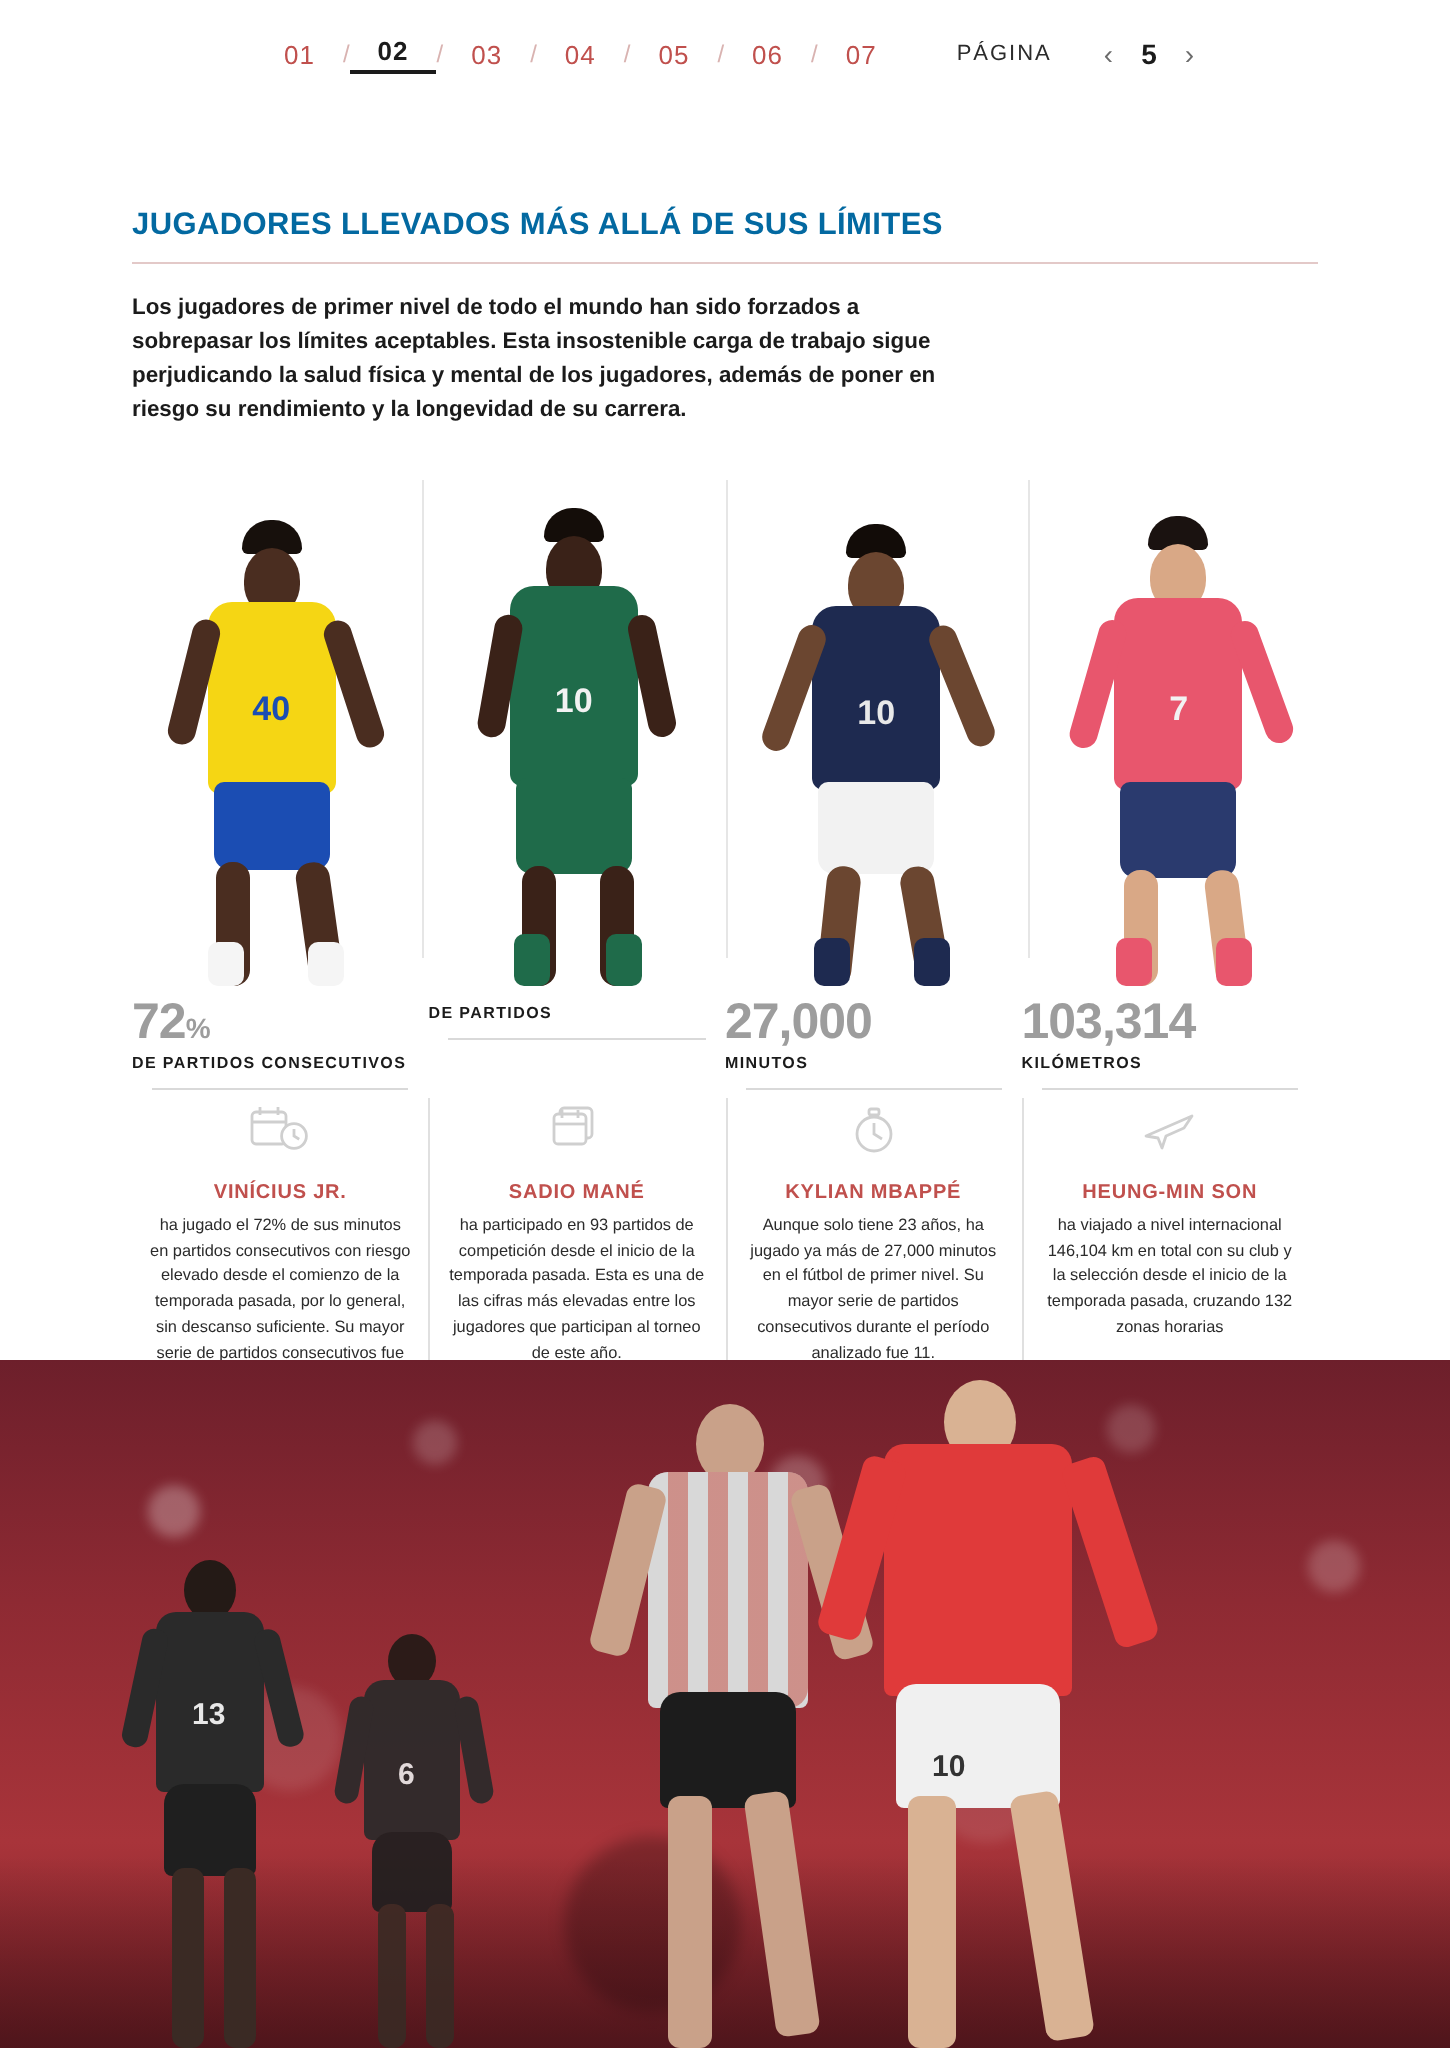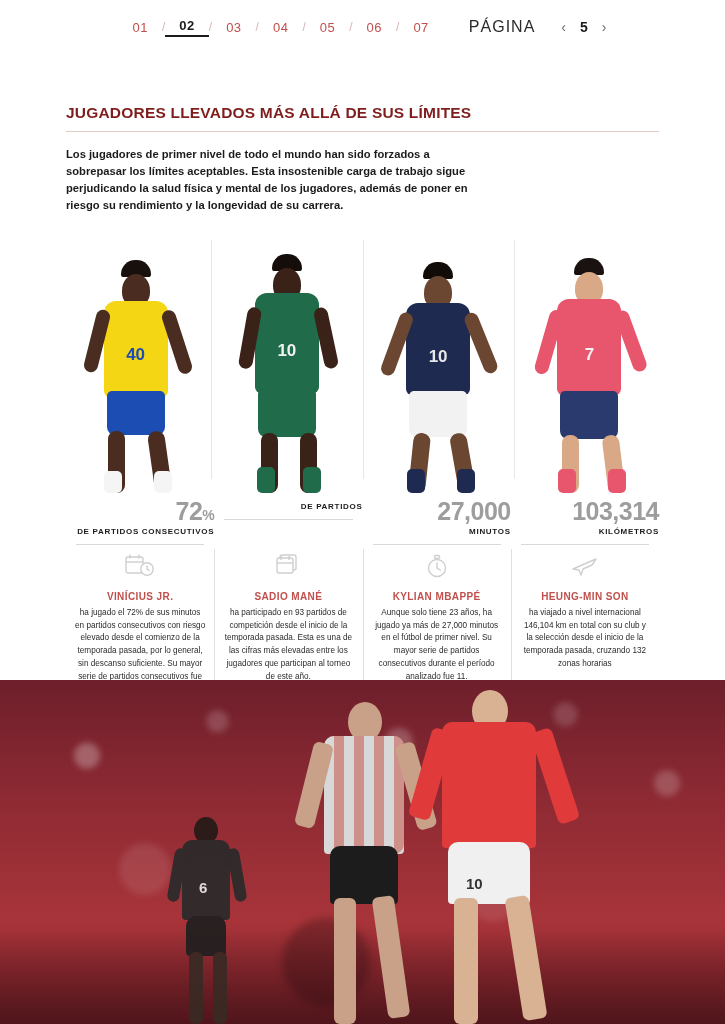--- a/index.html
+++ b/index.html
@@ -30,34 +30,34 @@
     cursor: pointer;
   }
   .pagenum.active {
     color: #1b1b1b;
     font-weight: bold;
     border-bottom: 2px solid #1b1b1b;
     padding-bottom: 2px;
   }
   .slash { color: #d9b3b1; font-size: 12px; }
   .pagina-label {
-    font-size: 16px;
+    font-size: 11px;
     color: #2b2b2b;
     letter-spacing: 1px;
     margin-left: 22px;
   }
   .nav-arrows { display: flex; align-items: center; gap: 14px; margin-left: 22px; }
   .arrow { font-size: 14px; color: #6b6b6b; cursor: pointer; }
   .cur-page { font-size: 14px; color: #1b1b1b; font-weight: bold; }
 
   
   .content { padding: 0 66px; }
 
   h1.title {
-    color: #7f1d1d;
+    color: #0369a1;
     font-size: 15.5px;
     font-weight: bold;
     letter-spacing: 0.2px;
     margin-top: 56px;
   }
   .title-rule {
     border-top: 1px solid #e3c9c8;
     margin-top: 9px;
     margin-bottom: 14px;
   }
@@ -99,21 +99,21 @@
   .armL, .armR { position: absolute; width: 14px; border-radius: 8px; }
   .num {
     position: absolute; left: 50%; transform: translateX(-50%);
     font-size: 17px; font-weight: bold; font-family: "Liberation Sans", sans-serif;
   }
 
   
   .stats-row { display: flex; margin-top: 4px; }
   .stat-cell {
     flex: 1;
-    text-align: right;
+    text-align: left;
     position: relative;
     padding-top: 2px;
   }
   .stat-val {
     font-size: 25px;
     font-weight: bold;
     color: #9d9d9d;
     letter-spacing: -0.5px;
     line-height: 1;
   }
@@ -376,20 +376,30 @@
       <div class="desc-name">HEUNG-MIN SON</div>
       <div class="desc-text">ha viajado a nivel internacional 146,104 km en total con su club y la selección desde el inicio de la temporada pasada, cruzando 132 zonas horarias</div>
     </div>
   </div>
 </div>
 
 <div class="bottom-photo">
   <div class="crowd-blur"></div>
   <div class="pitch"></div>
 
+  <div class="bfig" style="left:62px;width:86px;height:248px">
+    <div class="bhead" style="left:30px;bottom:214px;width:26px;height:30px;background:#241a16"></div>
+    <div class="bbody" style="left:16px;bottom:128px;width:54px;height:90px;background:#2a2a2a"></div>
+    <div class="barm" style="left:4px;bottom:150px;width:13px;height:60px;background:#2a2a2a;transform:rotate(12deg)"></div>
+    <div class="barm" style="right:2px;bottom:150px;width:13px;height:60px;background:#2a2a2a;transform:rotate(-14deg)"></div>
+    <div class="bbody" style="left:20px;bottom:86px;width:46px;height:46px;background:#1f1f1f"></div>
+    <div class="bleg" style="left:24px;bottom:0;width:16px;height:90px;background:#3a2a24"></div>
+    <div class="bleg" style="right:20px;bottom:0;width:16px;height:90px;background:#3a2a24"></div>
+    <div class="bnum" style="left:34px;bottom:158px">13</div>
+  </div>
 
   <div class="bfig" style="left:168px;width:76px;height:210px;opacity:.92">
     <div class="bhead" style="left:26px;bottom:180px;width:24px;height:27px;background:#241a16"></div>
     <div class="bbody" style="left:14px;bottom:104px;width:48px;height:80px;background:#2a2a2a"></div>
     <div class="barm" style="left:3px;bottom:122px;width:12px;height:54px;background:#2a2a2a;transform:rotate(10deg)"></div>
     <div class="barm" style="right:1px;bottom:122px;width:12px;height:54px;background:#2a2a2a;transform:rotate(-10deg)"></div>
     <div class="bbody" style="left:18px;bottom:68px;width:40px;height:40px;background:#1f1f1f"></div>
     <div class="bleg" style="left:21px;bottom:0;width:14px;height:72px;background:#3a2a24"></div>
     <div class="bleg" style="right:17px;bottom:0;width:14px;height:72px;background:#3a2a24"></div>
     <div class="bnum" style="left:31px;bottom:128px">6</div>

